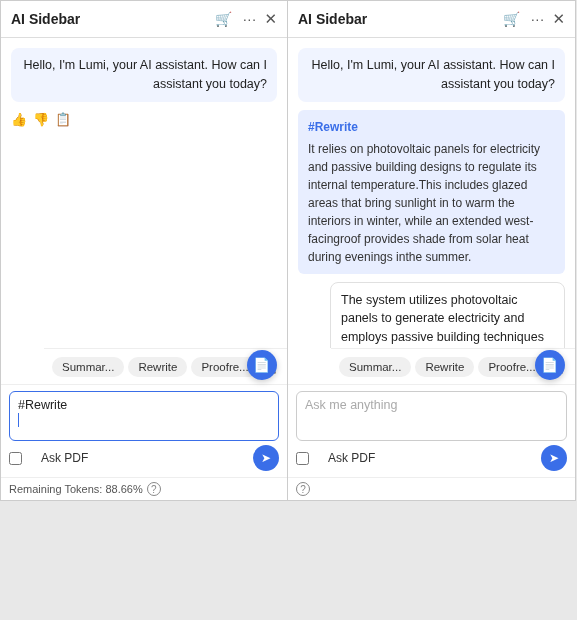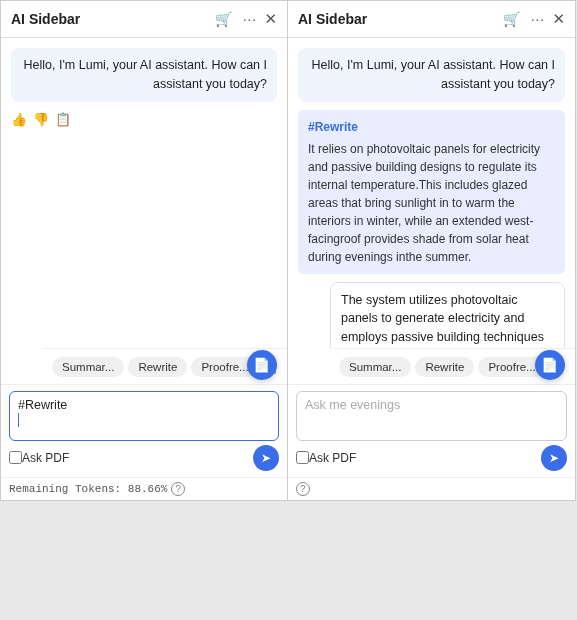--- a/index.html
+++ b/index.html
@@ -162,22 +162,22 @@
       background: #fff;
     }
     .input-footer {
       display: flex;
       align-items: center;
       margin-top: 4px;
       gap: 6px;
     }
     .checkbox-label {
       display: flex;
-      align-items: flex-start;
-      gap: 0;
+      align-items: flex-end;
+      gap: 19px;
       font-size: 12px;
       color: #333;
       cursor: pointer;
     }
     .send-btn {
       margin-left: auto;
       background: #3a6ee8;
       border: none;
       border-radius: 50%;
       width: 26px;
@@ -191,21 +191,20 @@
     }
     .tokens-bar {
       padding: 4px 8px;
       font-size: 11px;
       color: #555;
       border-top: 1px solid #eee;
       background: #fff;
       display: flex;
       align-items: center;
       gap: 4px;
-      font-family: Liberation Mono, monospace;
     }
     .help-icon {
       width: 14px;
       height: 14px;
       border-radius: 50%;
       border: 1.5px solid #888;
       display: inline-flex;
       align-items: center;
       justify-content: center;
       font-size: 10px;
@@ -297,21 +296,21 @@
 
   <div class="quick-actions">
     <button class="quick-btn">Summar...</button>
     <button class="quick-btn">Rewrite</button>
     <button class="quick-btn">Proofre...</button>
     <button class="more-btn">⋮</button>
   </div>
 
   <div class="input-area">
     <div style="border: 1px solid #ccc; border-radius: 6px; padding: 6px 8px; min-height: 50px; background:#fff; font-size:12.5px; color:#aaa;">
-      <span>Ask me evenings</span>
+      <span>Ask me anything</span>
     </div>
     <div class="input-footer">
       <label class="checkbox-label">
         <input type="checkbox" style="">
         <span>Ask PDF</span>
       </label>
       <button class="send-btn">
         <span>➤</span>
       </button>
     </div>

